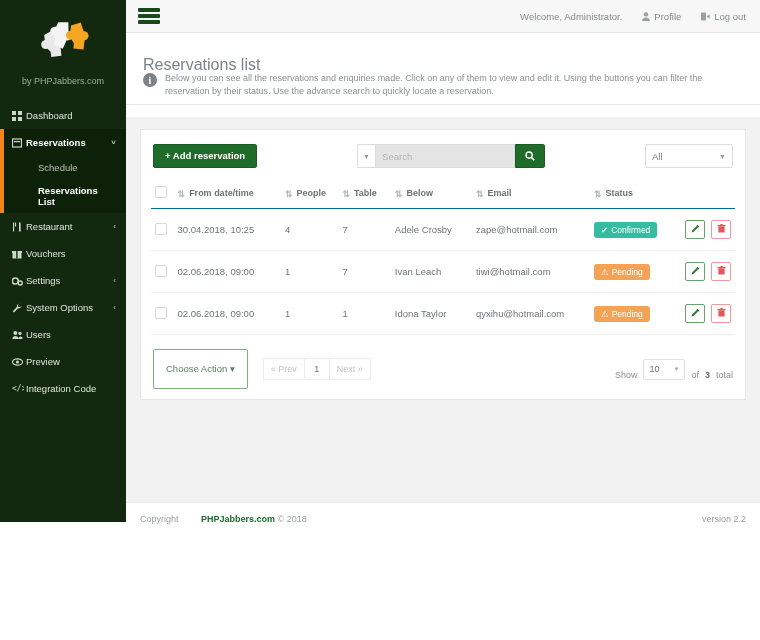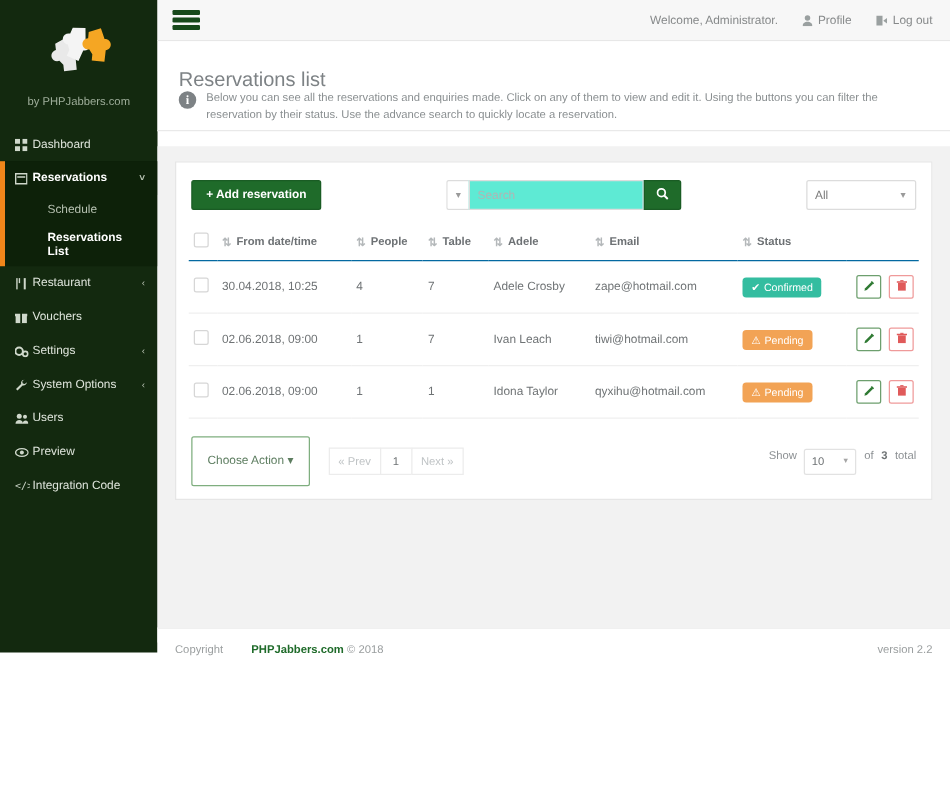--- a/index.html
+++ b/index.html
@@ -172,21 +172,21 @@
     display: flex; align-items: stretch; height: 24px;
   }
   .search-caret {
     width: 18px; border: 1px solid #dcdcdc; background: #ffffff;
     border-right: none;
     display: flex; align-items: center; justify-content: center;
     font-size: 7px; color: #9a9a9a; cursor: pointer;
     border-radius: 2px 0 0 2px;
   }
   .search-input {
-    width: 140px; border: 1px solid #dcdcdc; background: #5eead4;
+    width: 140px; border: 1px solid #dcdcdc; background: #e5e5e5;
     font-size: 9.5px; color: #555; padding: 0 6px; outline: none;
     font-family: "Liberation Sans", sans-serif;
   }
   .search-input::placeholder { color: #b3b3b3; }
   .btn-search {
     width: 30px; background: #1f6b2a; border: 1px solid #1a5c24;
     color: #ffffff; display: flex; align-items: center; justify-content: center;
     cursor: pointer; border-radius: 0 2px 2px 0;
   }
   .select-filter {
@@ -267,21 +267,21 @@
   .pager { display: flex; align-items: center; margin-left: 16px; }
   .pg {
     border: 1px solid #ececec; background: #ffffff;
     height: 22px; min-width: 26px; padding: 0 7px;
     display: flex; align-items: center; justify-content: center;
     font-size: 9px; color: #bfc3c5; cursor: pointer;
     margin-left: -1px;
   }
   .pg.current { color: #6f7375; }
   .show-group {
-    margin-left: auto; display: flex; align-items: flex-start; gap: 6px;
+    margin-left: auto; display: flex; align-items: flex-end; gap: 6px;
     font-size: 9px; color: #8c9093;
   }
   .show-select {
     border: 1px solid #e2e2e2; background: #ffffff;
     height: 21px; width: 42px; padding: 0 5px;
     display: flex; align-items: center;
     font-size: 9px; color: #6f7375; cursor: pointer; border-radius: 2px;
   }
   .show-select .sc { margin-left: auto; font-size: 6px; color: #a5a5a5; }
   .total-num { font-weight: bold; color: #6f7375; }
@@ -506,21 +506,21 @@
             <th class="col-date">
               <span class="sort-ico">⇅</span><span>From date/time</span>
             </th>
             <th class="col-people">
               <span class="sort-ico">⇅</span><span>People</span>
             </th>
             <th class="col-table">
               <span class="sort-ico">⇅</span><span>Table</span>
             </th>
             <th class="col-name">
-              <span class="sort-ico">⇅</span><span>Adele</span>
+              <span class="sort-ico">⇅</span><span>Below</span>
             </th>
             <th class="col-email">
               <span class="sort-ico">⇅</span><span>Email</span>
             </th>
             <th class="col-status">
               <span class="sort-ico">⇅</span><span>Status</span>
             </th>
             <th class="col-actions"></th>
           </tr>
         </thead>

